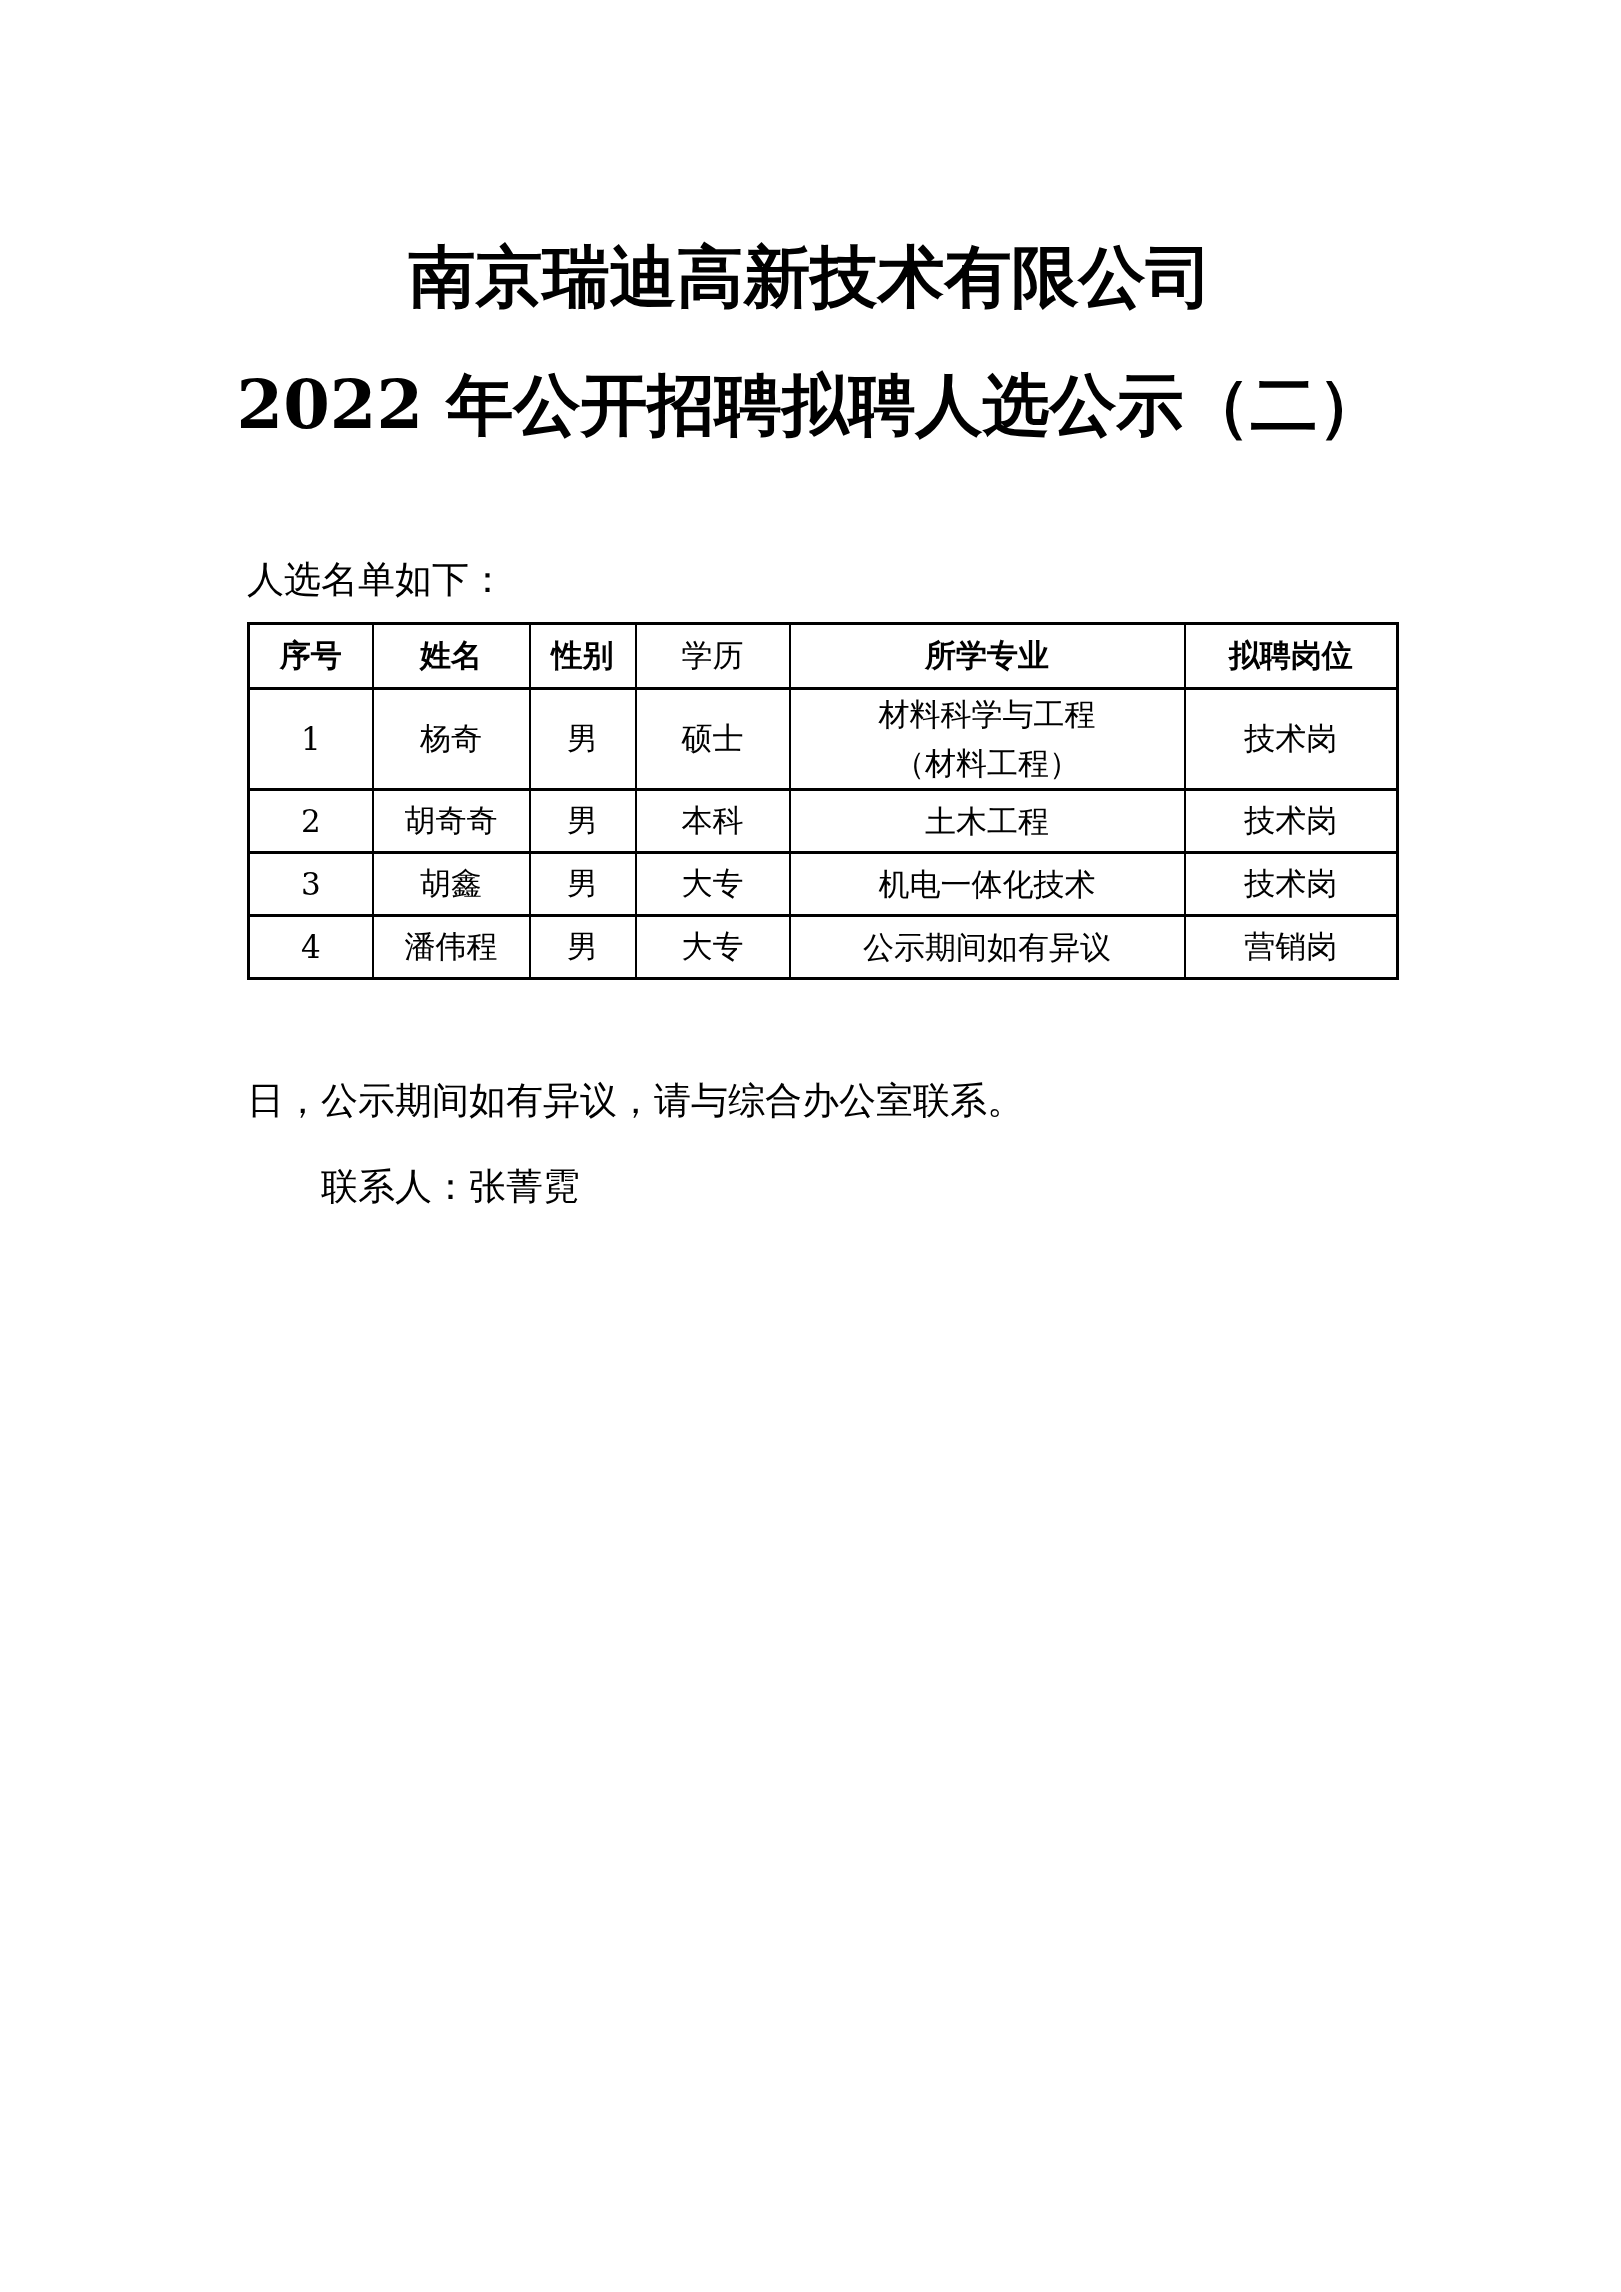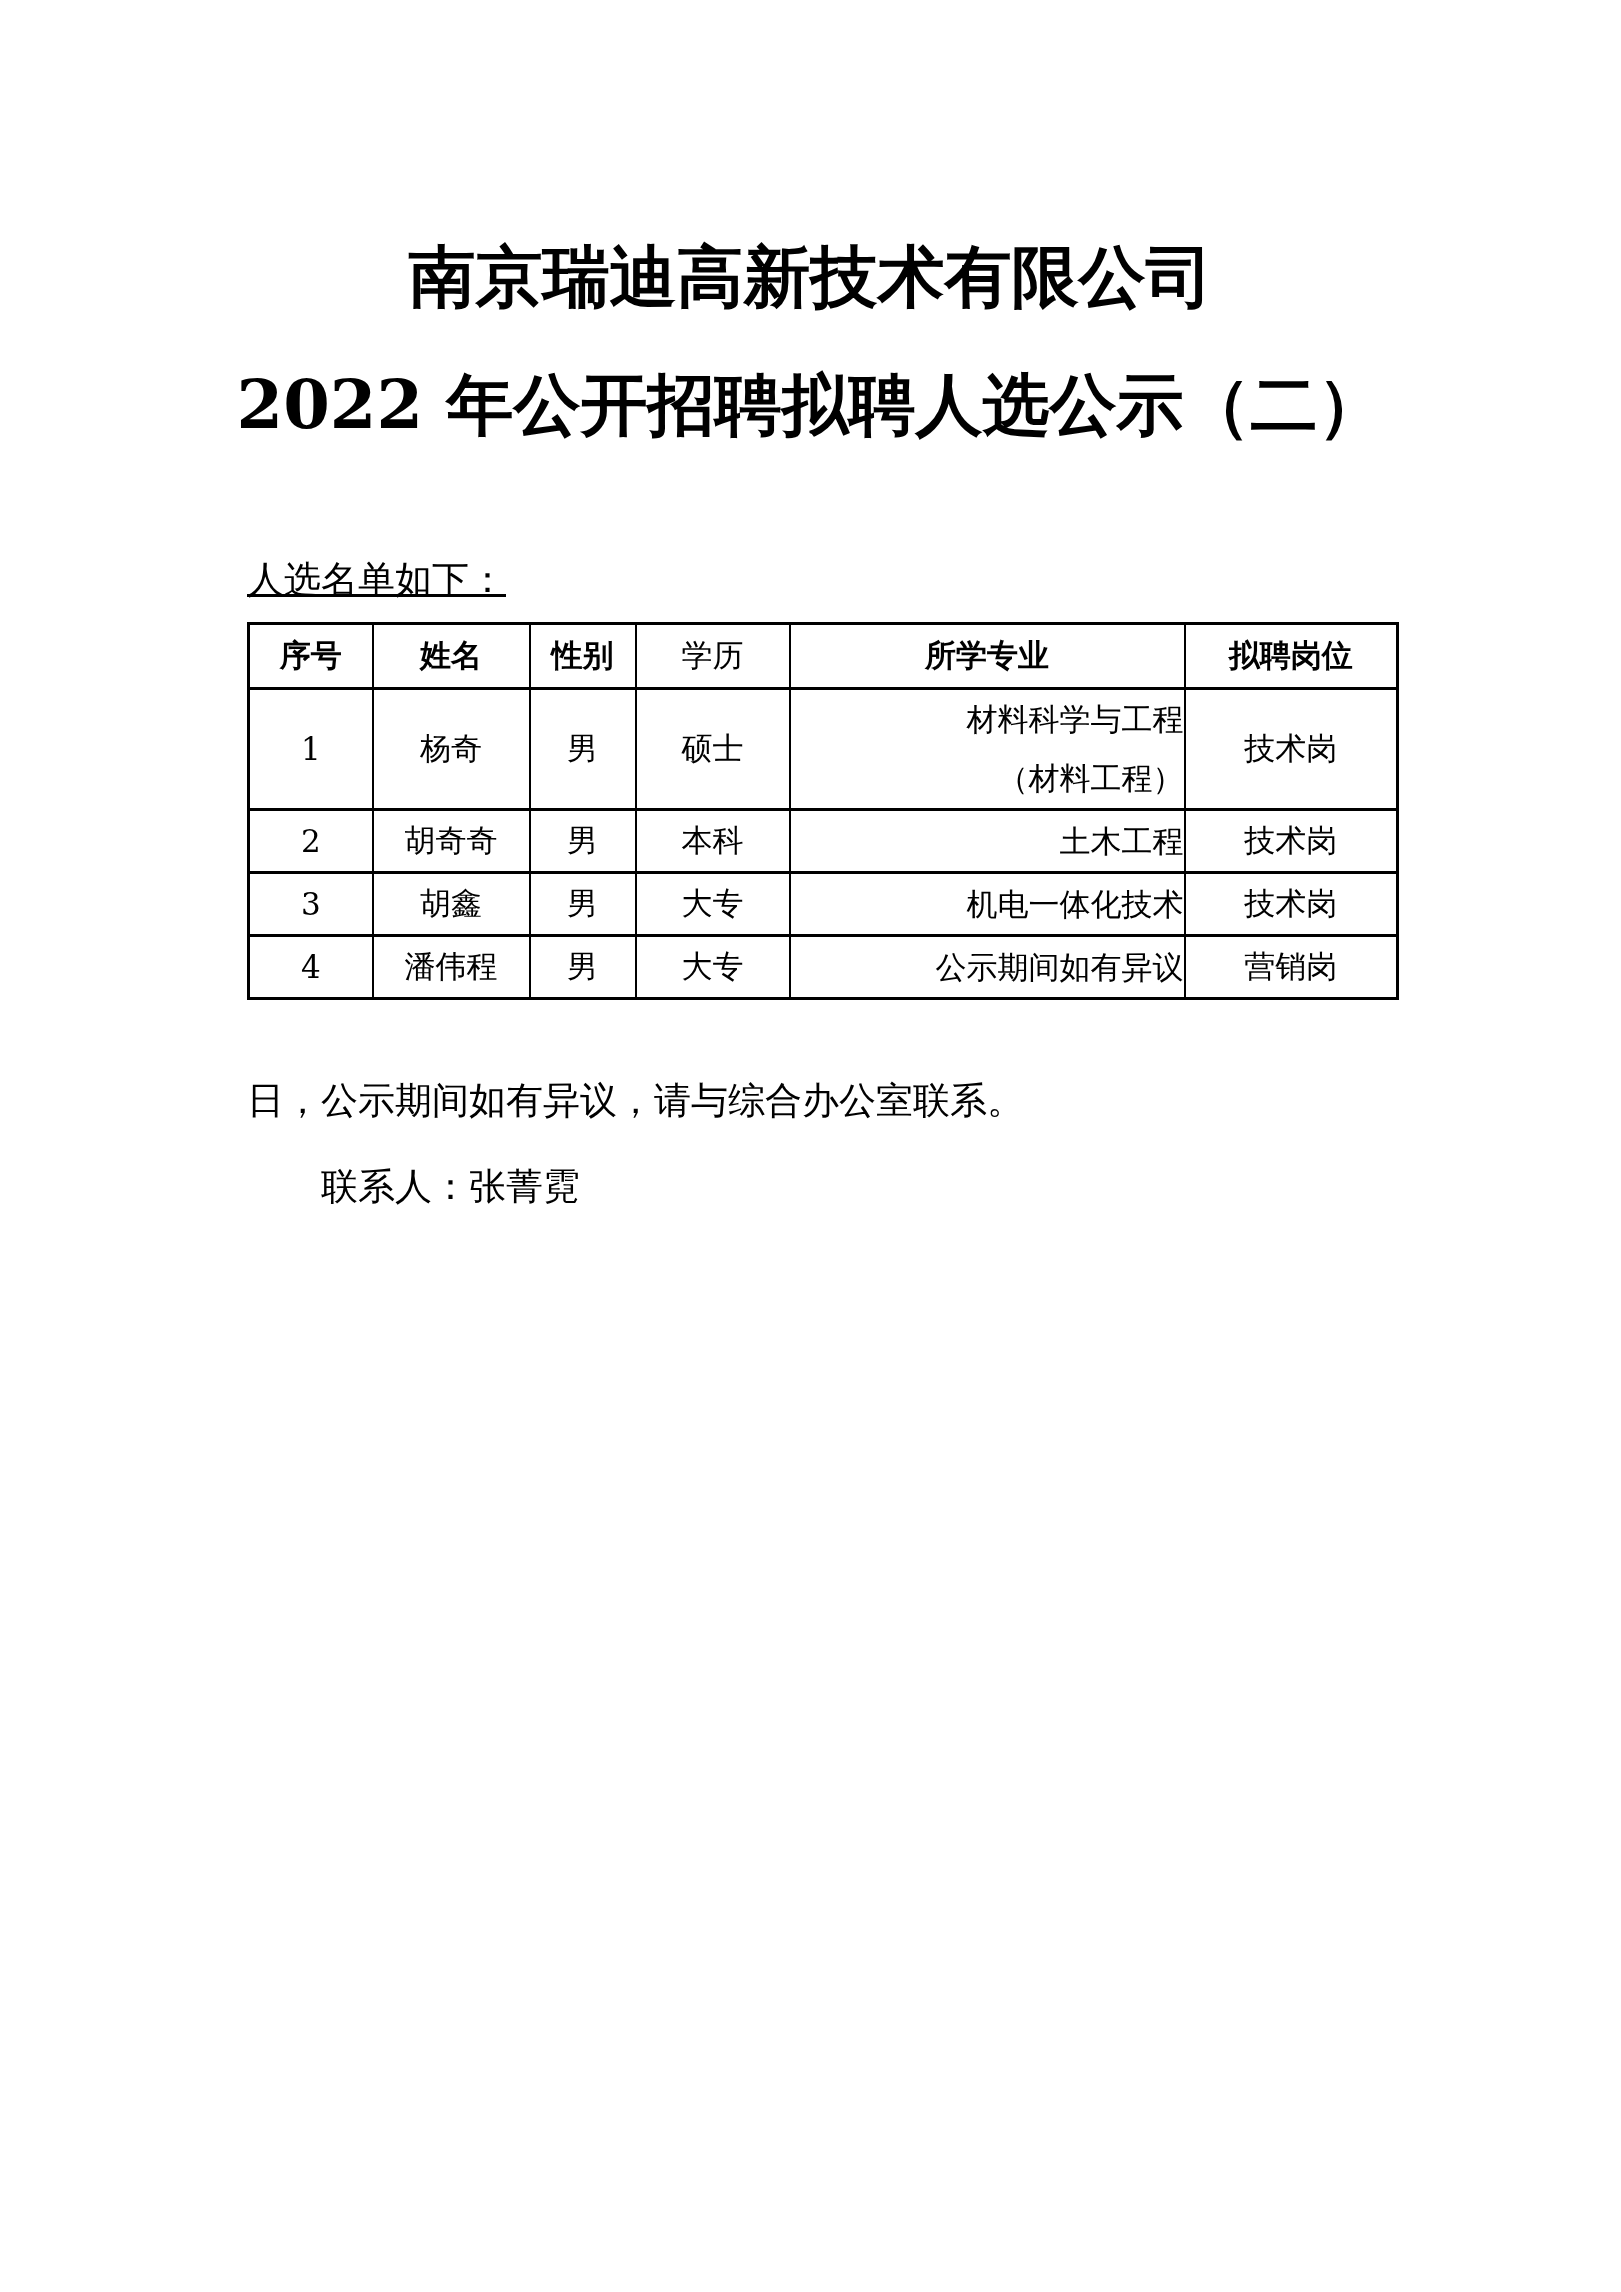--- a/index.html
+++ b/index.html
@@ -26,21 +26,21 @@
   #title-line-2 { top: 367px; }
   .body-line {
     position: absolute;
     font-size: 37px;
     line-height: 45px;
     white-space: nowrap;
   }
   .flush   { left: 247px; }
   .indented{ left: 321px; }
   #intro-line-1  { top: 476px; }
-  #intro-line-2  { top: 557px; text-decoration: underline; }
+  #intro-line-2  { top: 557px; }
   #notice-line-1 { top: 1000px; }
   #notice-line-2 { top: 1078px; }
   #contact-line  { top: 1164px; }
   #phone-line    { top: 1251px; }
   .candidates-table {
     position: absolute;
     left: 247px;
     top: 622px;
     width: 1149px;
     border-collapse: collapse;
@@ -56,21 +56,21 @@
     vertical-align: middle;
     font-size: 31px;
     padding: 0;
     overflow: hidden;
   }
   .candidates-table th { font-weight: bold; margin-left: 20px; }
   .candidates-table th.th-light { font-weight: normal; }
   tr.header-row { height: 65px; }
   tr.row-tall   { height: 86px; }
   tr.row-std    { height: 63px; }
-  td.cell-major { white-space: pre-line; line-height: 59px; text-align: right; }
+  td.cell-major { white-space: pre-line; line-height: 49px; }
 </style>
 </head>
 <body>
 
 <div class="page">
 
   <div class="title-line" id="title-line-1">南京瑞迪高新技术有限公司</div>
 
   <div class="title-line" id="title-line-2">2022 年公开招聘拟聘人选公示（二）</div>
 

